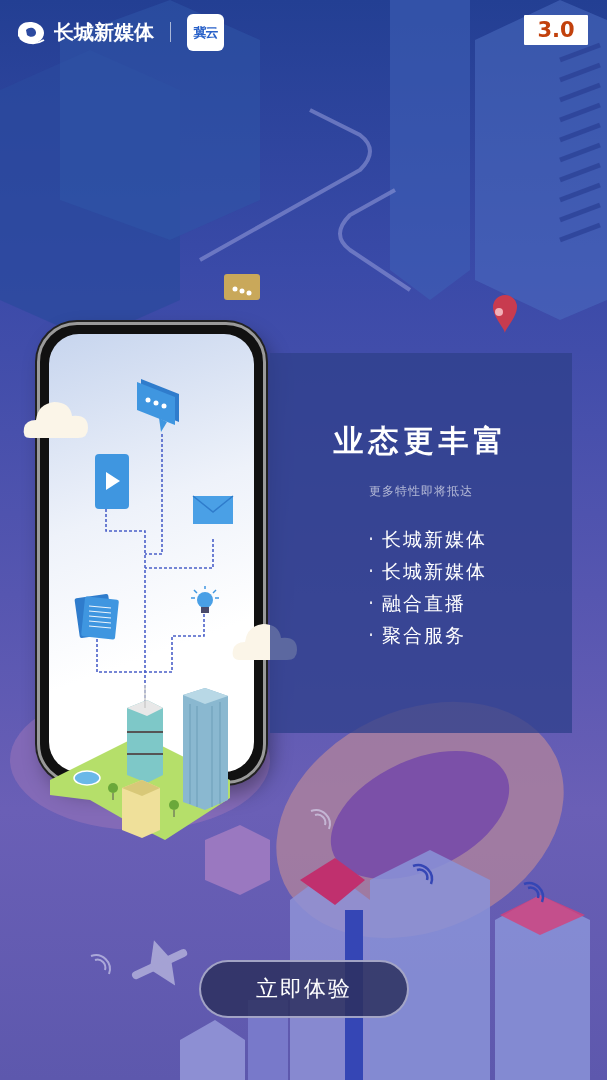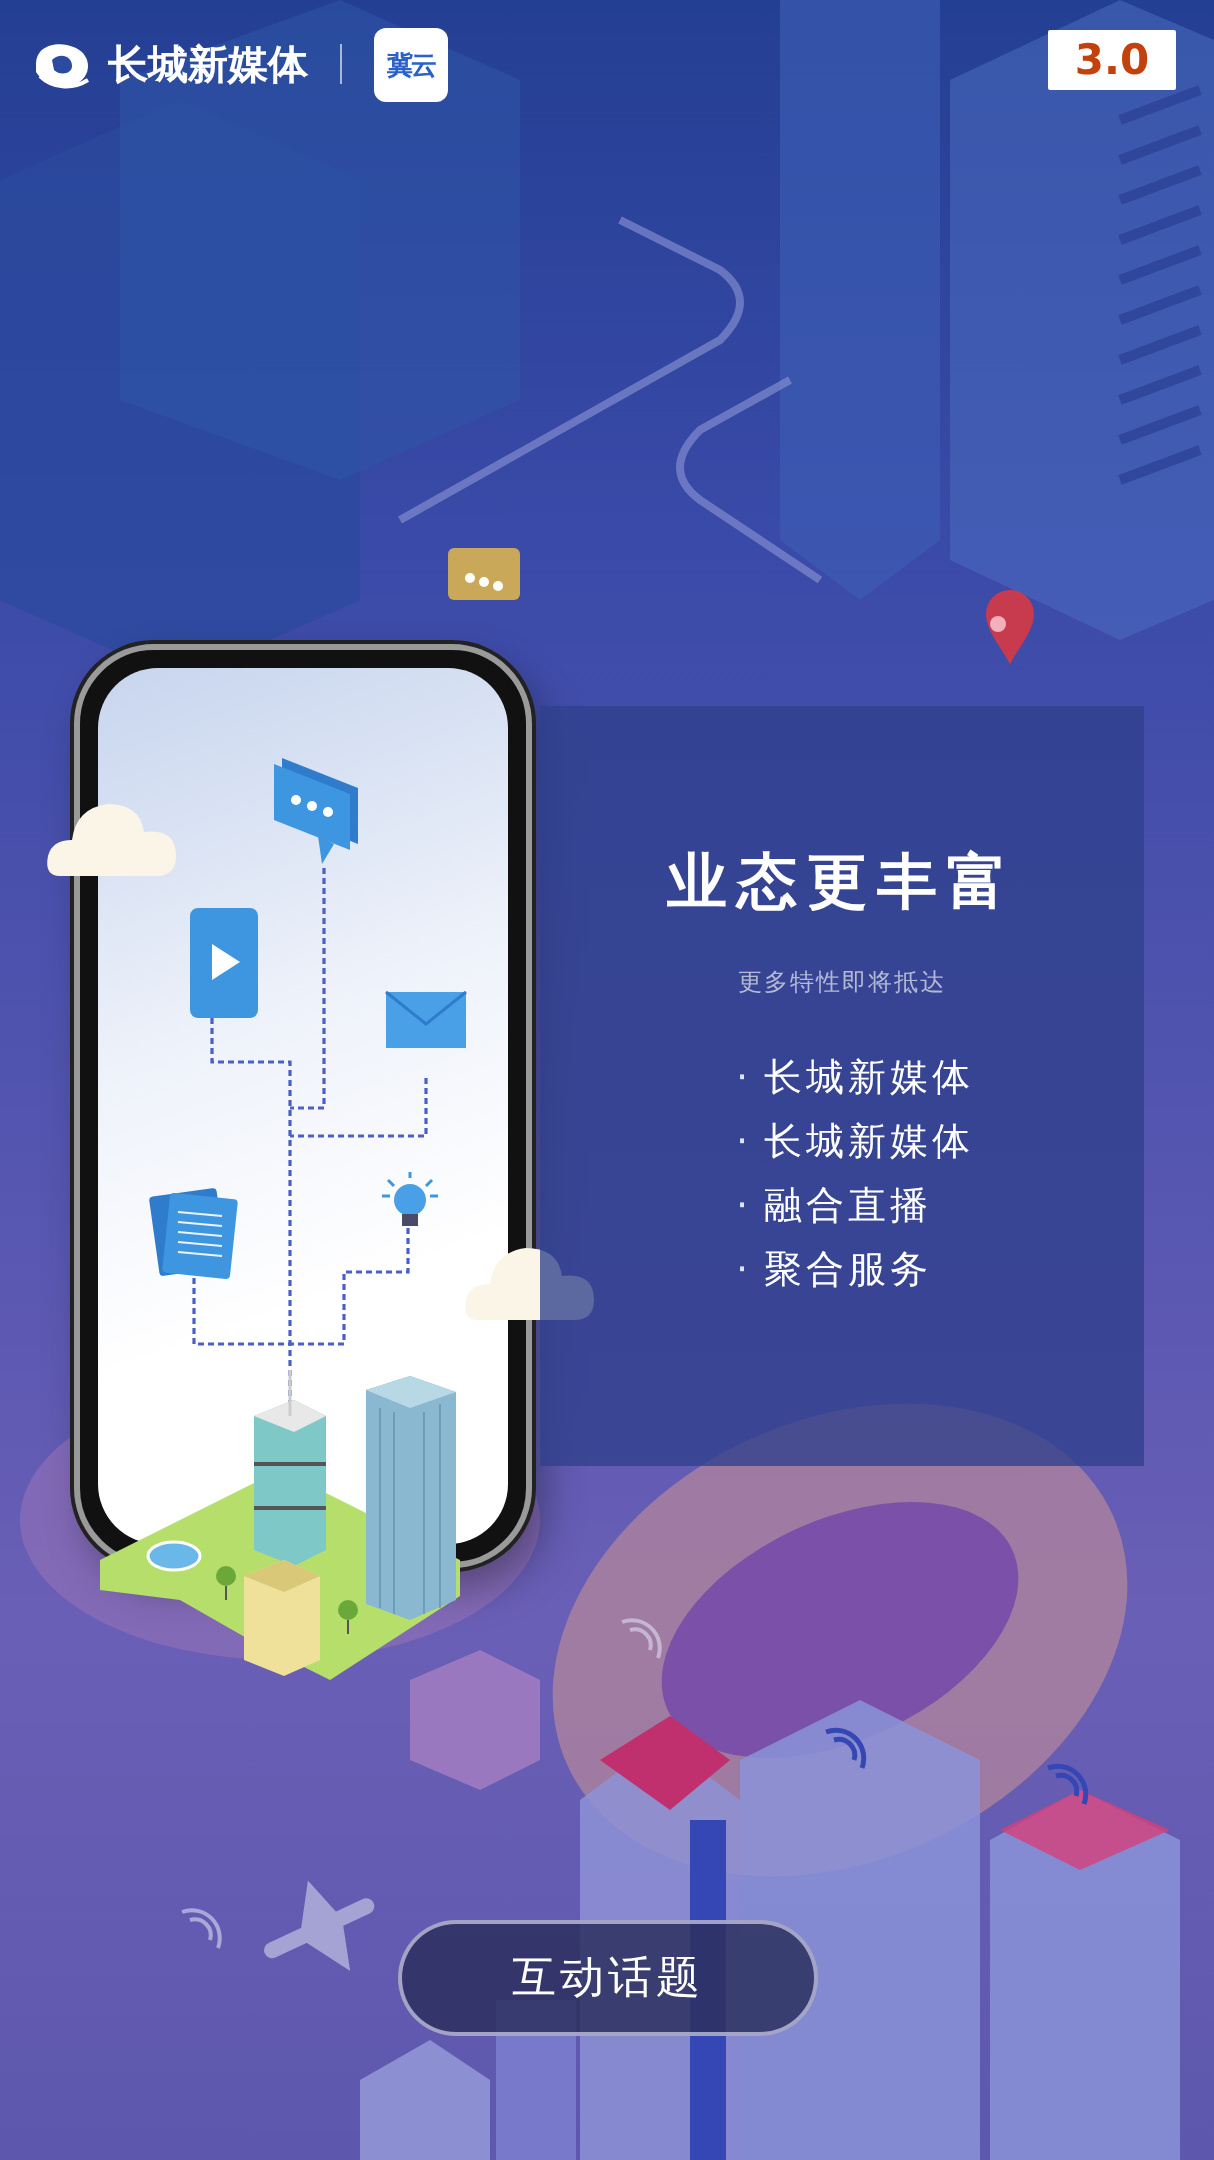--- a/index.html
+++ b/index.html
@@ -253,13 +253,13 @@
     </li>
     <li class="feature-item">
       <span class="dot">·</span><span>融合直播</span>
     </li>
     <li class="feature-item">
       <span class="dot">·</span><span>聚合服务</span>
     </li>
   </ul>
 </div>
 
-<div class="cta-button">互动话题</div>
+<div class="cta-button">立即体验</div>
 
 </body></html>

